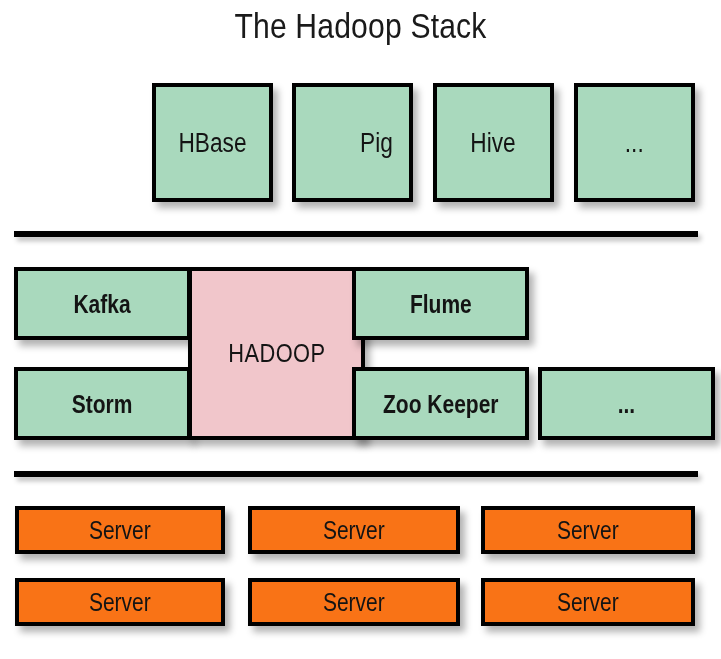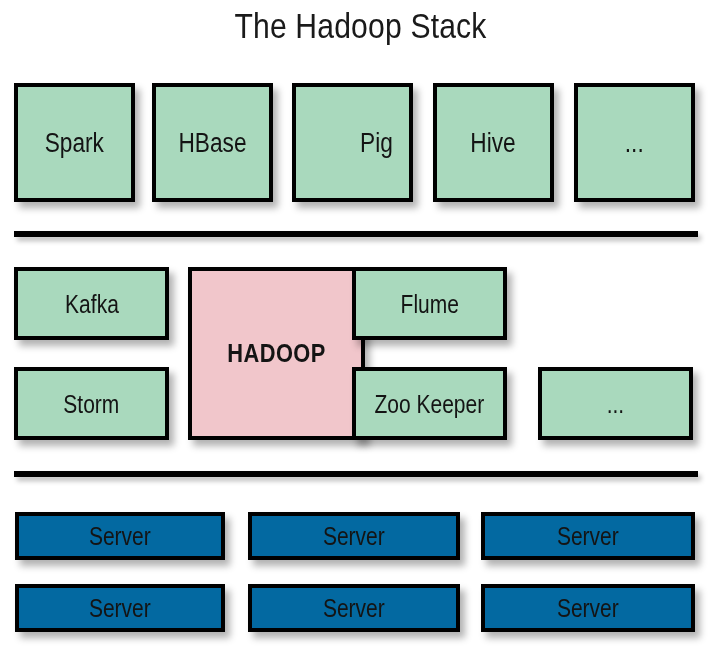--- a/index.html
+++ b/index.html
@@ -55,21 +55,21 @@
   .box .lbl {
     display: block;
     white-space: nowrap;
     color: #141414;
     transform: scaleX(0.84);
     transform-origin: 50% 50%;
   }
 
   .green  { background: #a9d9bd; }
   .pink   { background: #f1c6cb; }
-  .blue   { background: #0369a1; margin-top: 6px; }
+  .blue   { background: #f97316; }
 
   
   .tool {
     top: 83px;
     width: 121px;
     height: 119px;
   }
   .tool .lbl { font-size: 27px; line-height: 30px; }
 
   
@@ -79,33 +79,33 @@
     width: 684px;
     height: 6px;
     background: #000000;
     box-shadow: 3px 4px 5px rgba(0,0,0,0.26);
   }
   #divider-1 { top: 231px; }
   #divider-2 { top: 471px; }
 
   
   .mid {
-    width: 155px;
+    width: 177px;
     height: 73px;
+    font-weight: bold;
   }
   .mid .lbl { font-size: 25px; line-height: 28px; }
   .mid-top    { top: 267px; }
   .mid-bottom { top: 367px; }
 
   .hadoop {
     top: 267px;
     left: 188px;
     width: 177px;
     height: 173px;
-    font-weight: bold;
   }
   .hadoop .lbl { font-size: 26px; line-height: 29px; letter-spacing: 0.5px; }
 
   
   .col-a { left: 14px; }
   .col-b { left: 352px; }
   .col-c { left: 538px; }
 
   
   .server {
@@ -119,23 +119,20 @@
   .srv-col-2 { left: 248px; width: 212px; }
   .srv-col-3 { left: 481px; width: 214px; }
 </style>
 </head>
 <body>
 
 <div id="diagram">
 
   <div class="title">The Hadoop Stack</div>
 
-  <div class="box green tool" style="left:14px;">
-    <span class="lbl">Spark</span>
-  </div>
 
   <div class="box green tool" style="left:152px;">
     <span class="lbl">HBase</span>
   </div>
 
   <div class="box green tool" style="left:292px;padding-left:48px;">
     <span class="lbl">Pig</span>
   </div>
 
   <div class="box green tool" style="left:433px;">

